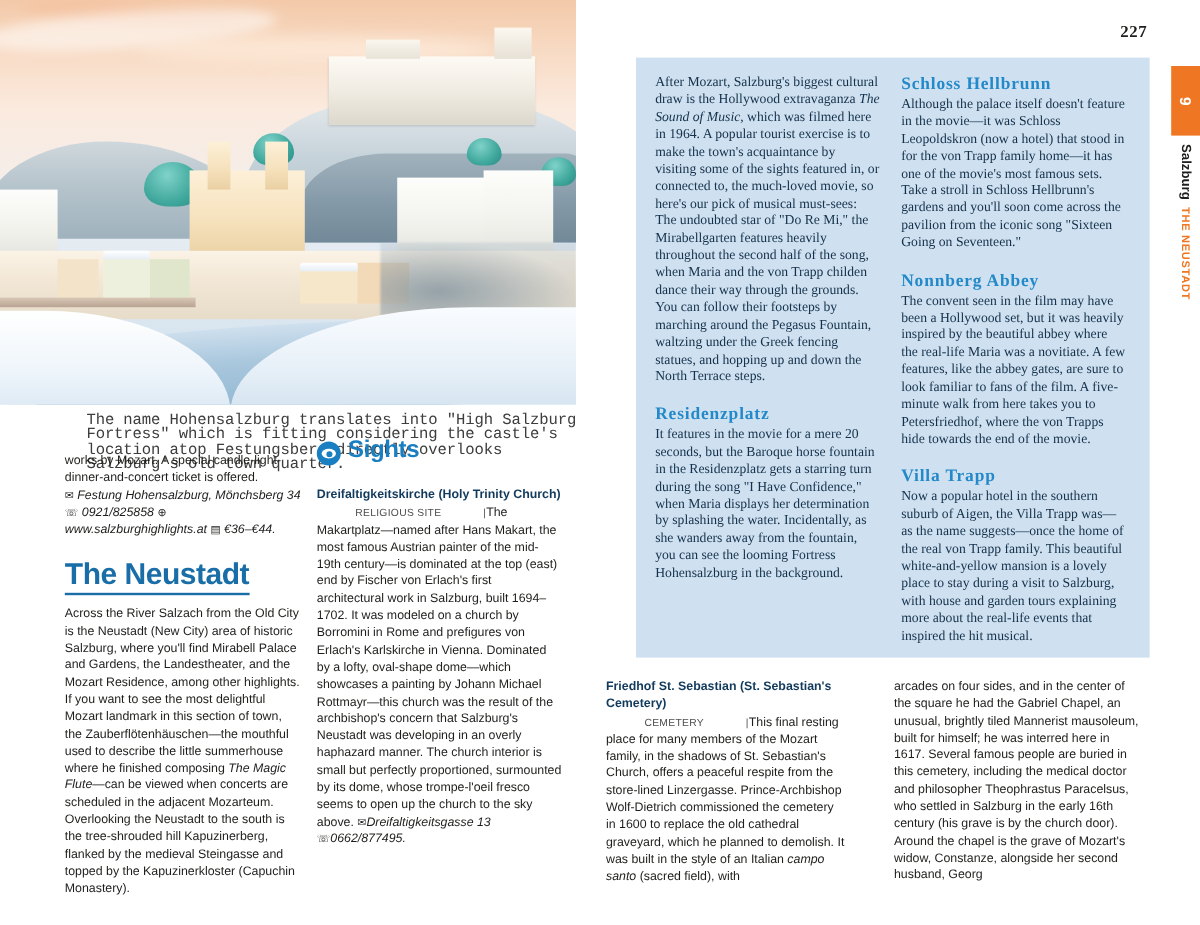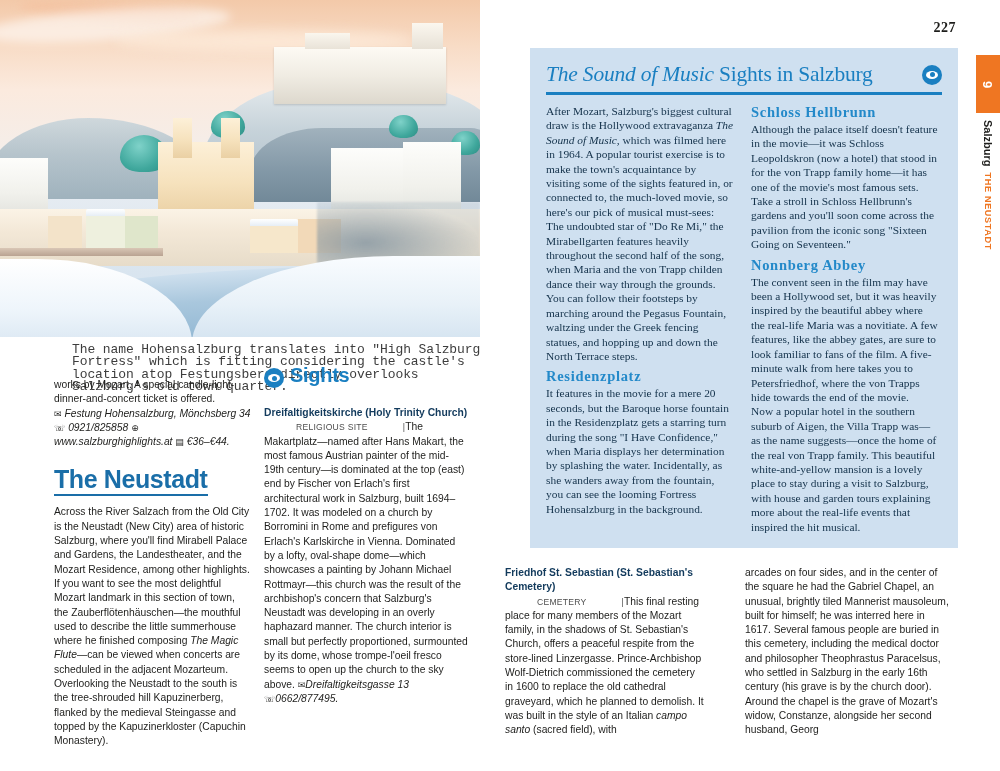--- a/index.html
+++ b/index.html
@@ -202,21 +202,21 @@
     font-size:11.4px; line-height:14.4px;
     color:#13314a;
   }
   .feature-cols > div{ width:187px; }
   .sub{
     font-family:"Liberation Serif", serif;
     font-weight:bold;
     font-size:14.5px;
     color:#2389c9;
     letter-spacing:.7px;
-    margin-top:5px; margin-bottom:1px;
+    margin-top:16px; margin-bottom:1px;
     line-height:17px;
   }
   .sub.first{ margin-top:11px; }
 
   
   .col3{ left:505px; top:566px; width:200px; }
   .col4{ left:745px; top:566px; width:205px; }
 
   
   .folio{
@@ -327,41 +327,34 @@
     <p>
       <span class="poi-name">Dreifaltigkeitskirche</span>
       <span class="poi-name alt">(Holy Trinity Church)</span><br>
       <span class="cat">RELIGIOUS SITE</span>
       <span class="cat">|</span><span>The Makartplatz—named after Hans Makart, the most famous Austrian painter of the mid-19th century—is dominated at the top (east) end by Fischer von Erlach's first architectural work in Salzburg, built 1694–1702. It was modeled on a church by Borromini in Rome and prefigures von Erlach's Karlskirche in Vienna. Dominated by a lofty, oval-shape dome—which showcases a painting by Johann Michael Rottmayr—this church was the result of the archbishop's concern that Salzburg's Neustadt was developing in an overly haphazard manner. The church interior is small but perfectly proportioned, surmounted by its dome, whose trompe-l'oeil fresco seems to open up the church to the sky above. </span><span class="gl">✉</span><em>Dreifaltigkeitsgasse 13</em>
       <span class="gl">☏</span><em>0662/877495.</em>
     </p>
   </div>
 
   <div class="feature">
-    <div class="feature-title-row">
-      <div class="feature-title"><span class="it">The Sound of Music</span><span> Sights in Salzburg</span></div>
-      <span class="eye-badge">
-        <span class="ball">
-            <span class="pupil"></span>
-          </span>
-      </span>
-    </div>
 
     <div class="feature-cols">
       <div>
         <p><span>After Mozart, Salzburg's biggest cultural draw is the Hollywood extravaganza </span><em>The Sound of Music,</em><span> which was filmed here in 1964. A popular tourist exercise is to make the town's acquaintance by visiting some of the sights featured in, or connected to, the much-loved movie, so here's our pick of musical must-sees:</span></p>
         <p>The undoubted star of "Do Re Mi," the Mirabellgarten features heavily throughout the second half of the song, when Maria and the von Trapp childen dance their way through the grounds. You can follow their footsteps by marching around the Pegasus Fountain, waltzing under the Greek fencing statues, and hopping up and down the North Terrace steps.</p>
         <div class="sub">Residenzplatz</div>
         <p>It features in the movie for a mere 20 seconds, but the Baroque horse fountain in the Residenzplatz gets a starring turn during the song "I Have Confidence," when Maria displays her determination by splashing the water. Incidentally, as she wanders away from the fountain, you can see the looming Fortress Hohensalzburg in the background.</p>
       </div>
       <div>
         <div class="sub" style="margin-top:0">Schloss Hellbrunn</div>
         <p>Although the palace itself doesn't feature in the movie—it was Schloss Leopoldskron (now a hotel) that stood in for the von Trapp family home—it has one of the movie's most famous sets. Take a stroll in Schloss Hellbrunn's gardens and you'll soon come across the pavilion from the iconic song "Sixteen Going on Seventeen."</p>
         <div class="sub">Nonnberg Abbey</div>
         <p>The convent seen in the film may have been a Hollywood set, but it was heavily inspired by the beautiful abbey where the real-life Maria was a novitiate. A few features, like the abbey gates, are sure to look familiar to fans of the film. A five-minute walk from here takes you to Petersfriedhof, where the von Trapps hide towards the end of the movie.</p>
+        <div class="sub">Villa Trapp</div>
         <p>Now a popular hotel in the southern suburb of Aigen, the Villa Trapp was—as the name suggests—once the home of the real von Trapp family. This beautiful white-and-yellow mansion is a lovely place to stay during a visit to Salzburg, with house and garden tours explaining more about the real-life events that inspired the hit musical.</p>
       </div>
     </div>
   </div>
 
   <div class="col col3">
     <p>
       <span class="poi-name">Friedhof St. Sebastian</span>
       <span class="poi-name alt">(St. Sebastian's Cemetery)</span><br>
       <span class="cat">CEMETERY</span>

